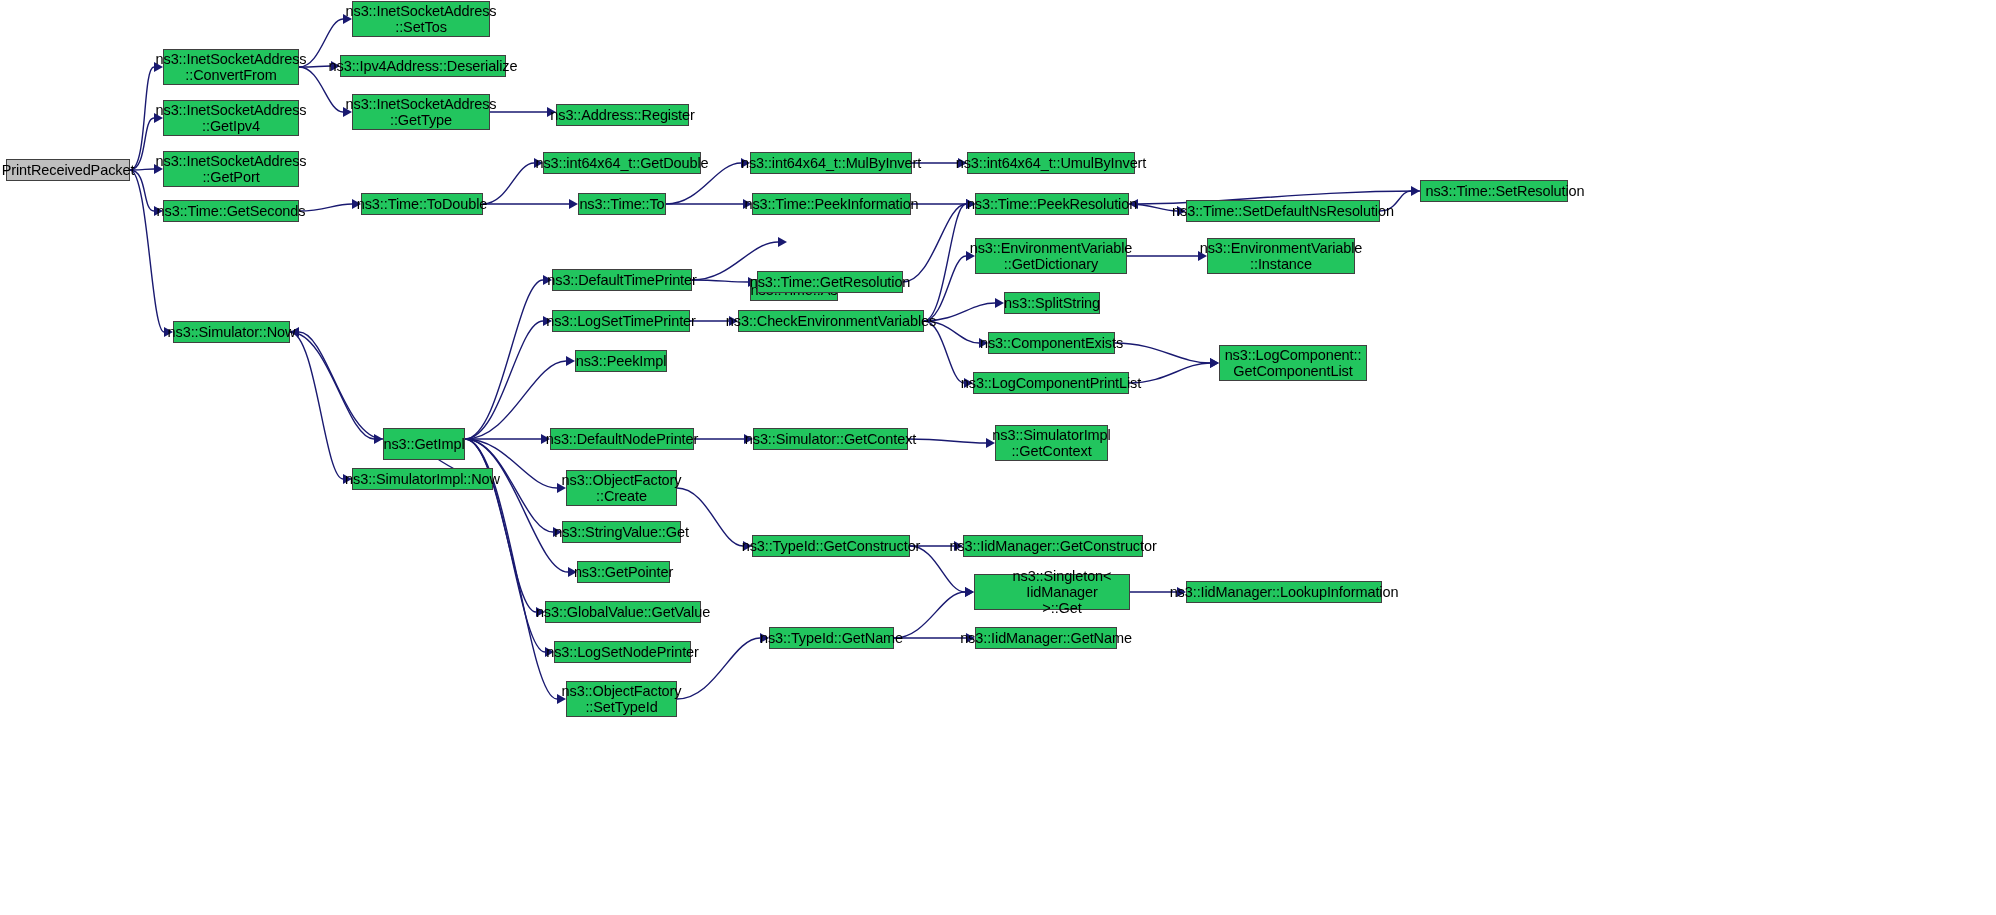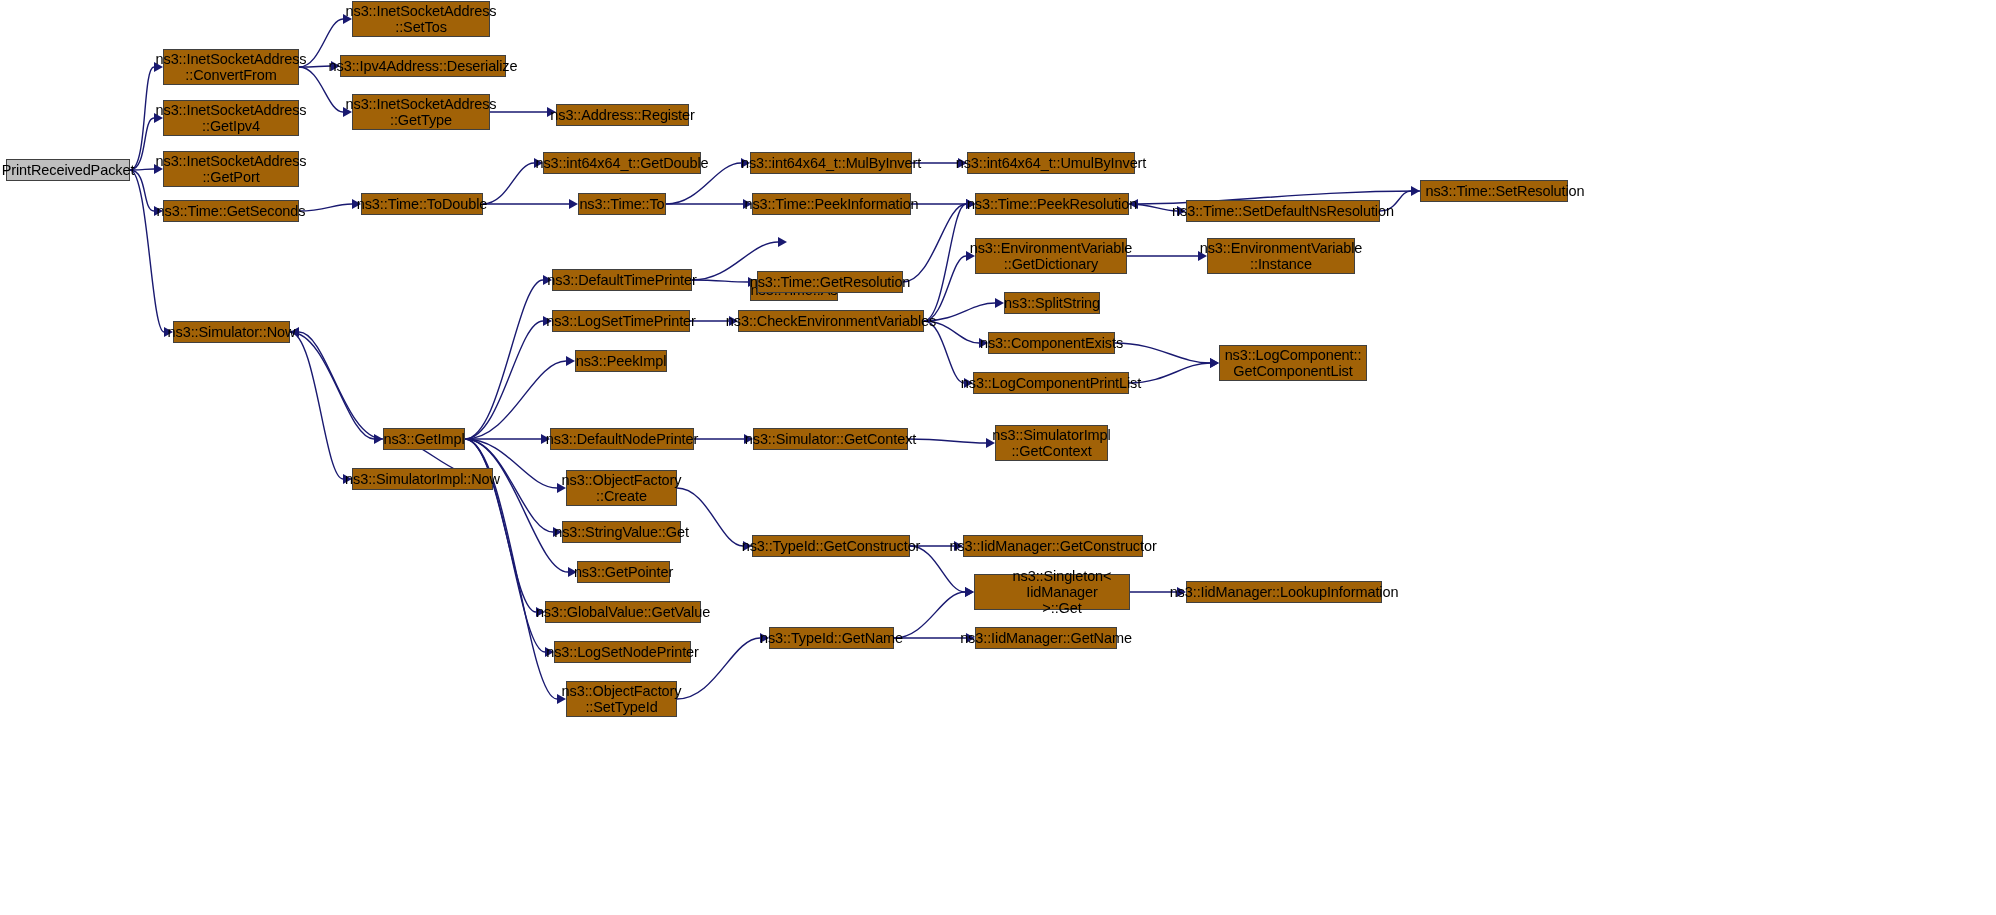--- a/index.html
+++ b/index.html
@@ -19,21 +19,21 @@
     position: absolute;
     left: 0;
     top: 0;
     width: 1996px;
     height: 915px;
   }
   .node {
     position: absolute;
     box-sizing: border-box;
     border: 1px solid #404040;
-    background: #a16207;
+    background: #22c55e;
     color: #000000;
     display: flex;
     align-items: center;
     justify-content: center;
     text-align: center;
     font-size: 14.5px;
     line-height: 16px;
     white-space: pre-line;
     letter-spacing: -0.1px;
   }
@@ -174,21 +174,21 @@
       <div class="node" style="left: 163px; top: 151px; width: 136px; height: 36px;">ns3::InetSocketAddress
 ::GetPort</div>
       <div class="node" style="left: 163px; top: 200px; width: 136px; height: 22px;">ns3::Time::GetSeconds</div>
       <div class="node" style="left: 173px; top: 321px; width: 117px; height: 22px;">ns3::Simulator::Now</div>
       <div class="node" style="left: 352px; top: 1px; width: 138px; height: 36px;">ns3::InetSocketAddress
 ::SetTos</div>
       <div class="node" style="left: 340px; top: 55px; width: 166px; height: 22px;">ns3::Ipv4Address::Deserialize</div>
       <div class="node" style="left: 352px; top: 94px; width: 138px; height: 36px;">ns3::InetSocketAddress
 ::GetType</div>
       <div class="node" style="left: 361px; top: 193px; width: 122px; height: 22px;">ns3::Time::ToDouble</div>
-      <div class="node" style="left: 383px; top: 428px; width: 82px; height: 22px;">ns3::GetImpl</div>
+      <div class="node" style="left: 383px; top: 428px; width: 82px; height: 32px;">ns3::GetImpl</div>
       <div class="node" style="left: 352px; top: 468px; width: 141px; height: 22px;">ns3::SimulatorImpl::Now</div>
       <div class="node" style="left: 556px; top: 104px; width: 133px; height: 22px;">ns3::Address::Register</div>
       <div class="node" style="left: 543px; top: 152px; width: 158px; height: 22px;">ns3::int64x64_t::GetDouble</div>
       <div class="node" style="left: 578px; top: 193px; width: 88px; height: 22px;">ns3::Time::To</div>
       <div class="node" style="left: 552px; top: 269px; width: 140px; height: 22px;">ns3::DefaultTimePrinter</div>
       <div class="node" style="left: 552px; top: 310px; width: 138px; height: 22px;">ns3::LogSetTimePrinter</div>
       <div class="node" style="left: 575px; top: 350px; width: 92px; height: 22px;">ns3::PeekImpl</div>
       <div class="node" style="left: 550px; top: 428px; width: 144px; height: 22px;">ns3::DefaultNodePrinter</div>
       <div class="node" style="left: 566px; top: 470px; width: 111px; height: 36px;">ns3::ObjectFactory
 ::Create</div>

